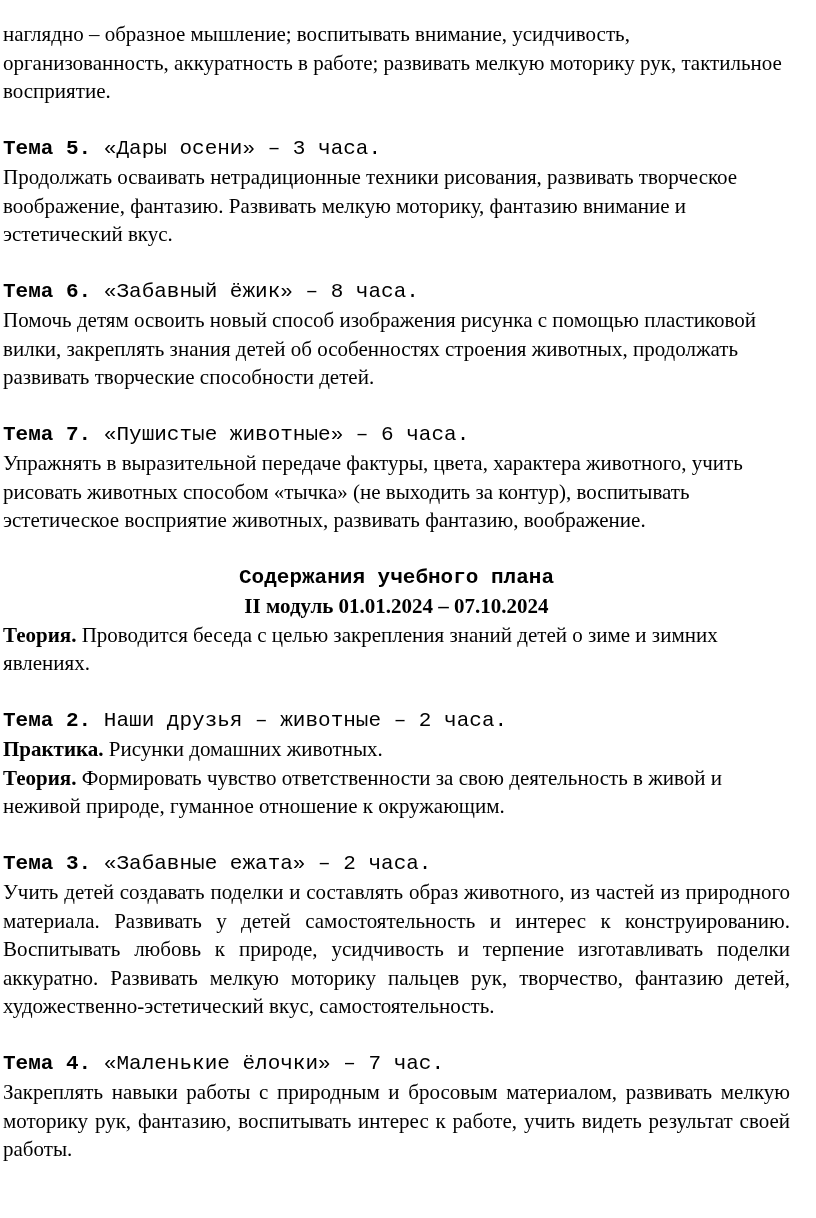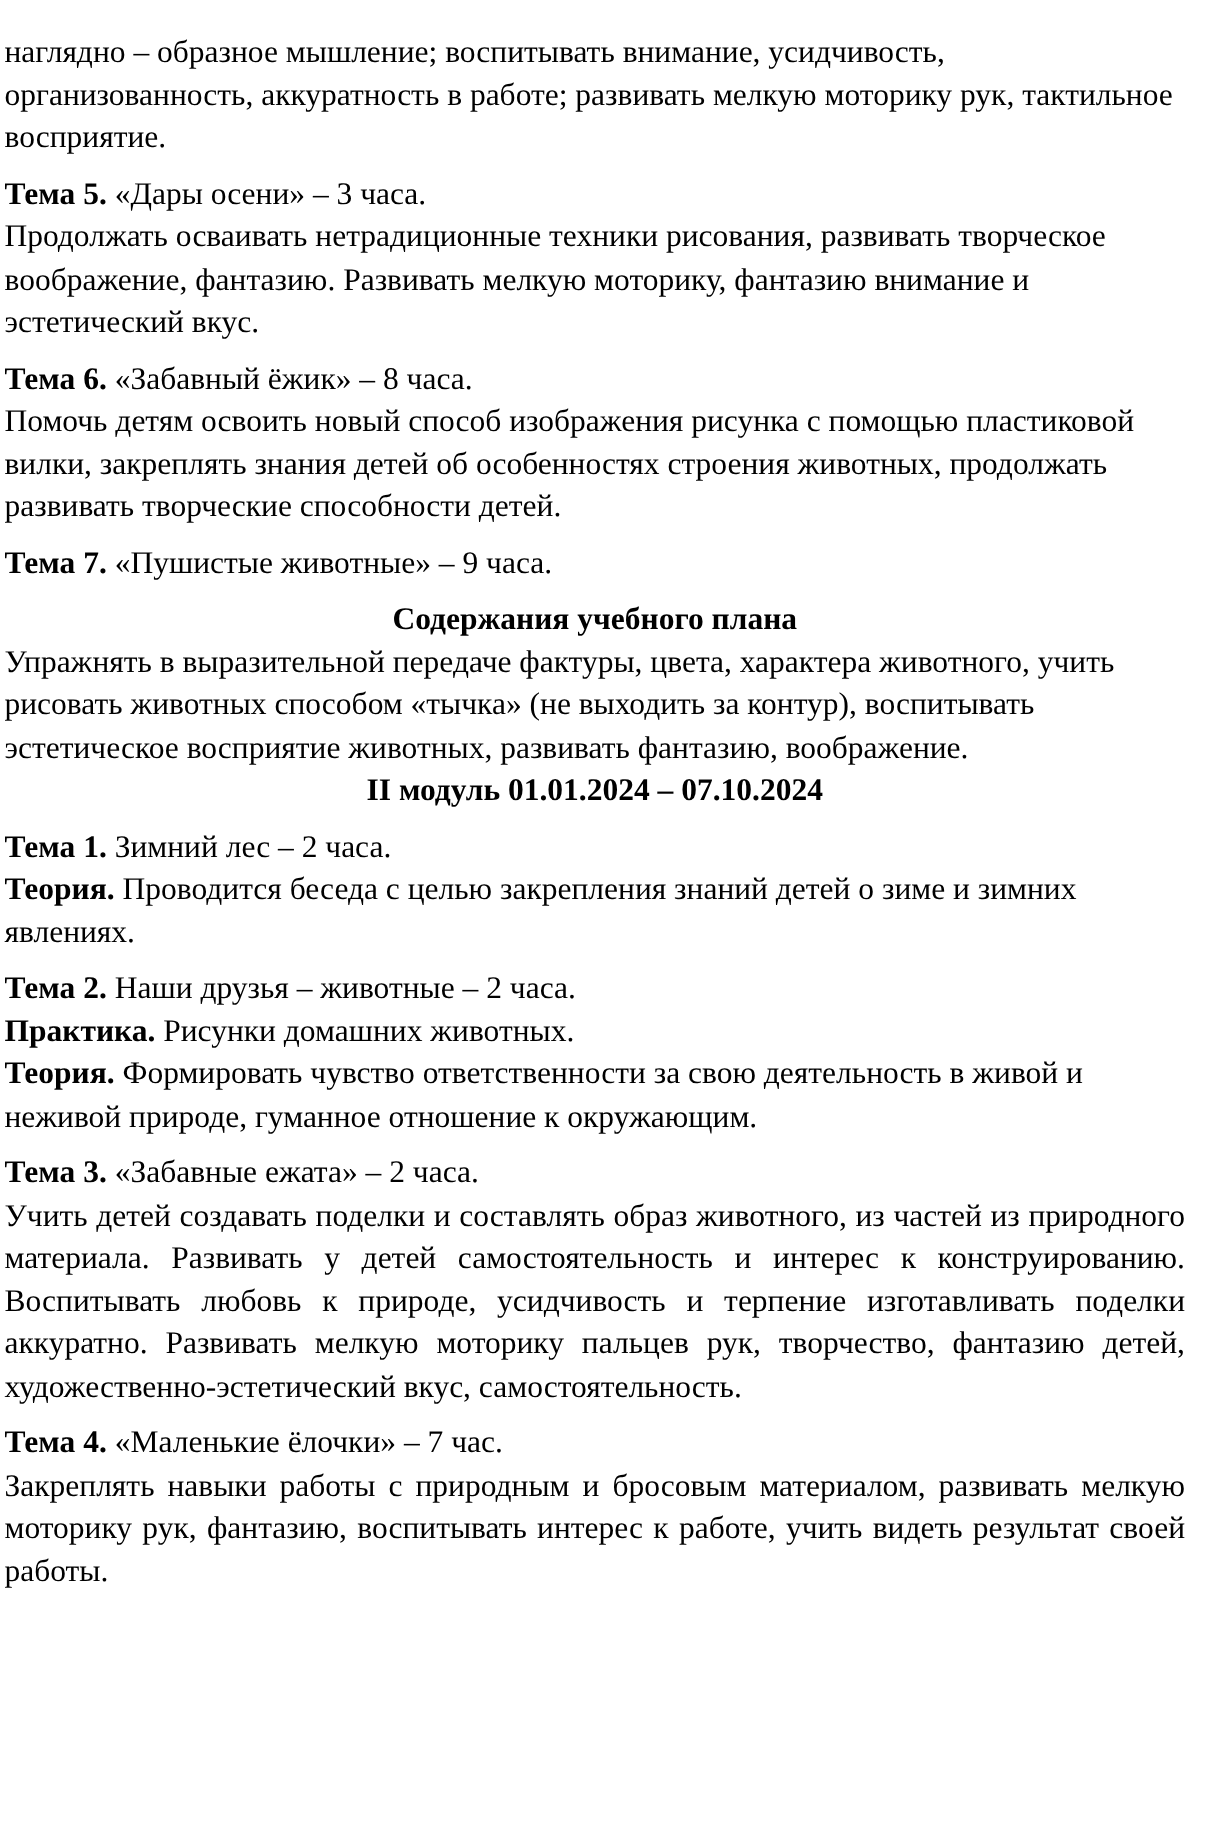--- a/index.html
+++ b/index.html
@@ -21,43 +21,43 @@
     width: 816px;
     min-height: 1218px;
     padding: 20px 26px 0 3px;
     background: #ffffff;
   }
   p.para {
     margin: 0;
     padding: 0;
   }
   p.spaced {
-    margin-top: 9px;
+    margin-top: 29px;
+    font-family: Liberation Mono, monospace;
   }
   .align-left    { text-align: left; }
   .align-center  { text-align: center; }
   .align-justify { text-align: justify; }
   .run  { font-weight: normal; }
   .bold { font-weight: bold; }
 </style>
 </head>
 <body>
 
 <div class="page">
   <div id="doc-body">
       <p class="para align-left"><span class="run">наглядно – образное мышление; воспитывать внимание, усидчивость, организованность, аккуратность в работе; развивать мелкую моторику рук, тактильное восприятие.</span></p>
       <p class="para align-left spaced"><span class="run bold">Тема 5.</span><span class="run"> «Дары осени» – 3 часа.</span></p>
       <p class="para align-left"><span class="run">Продолжать осваивать нетрадиционные техники рисования, развивать творческое воображение, фантазию. Развивать мелкую моторику, фантазию внимание и эстетический вкус.</span></p>
       <p class="para align-left spaced"><span class="run bold">Тема 6.</span><span class="run"> «Забавный ёжик» – 8  часа.</span></p>
       <p class="para align-left"><span class="run">Помочь детям освоить новый способ изображения рисунка с помощью пластиковой вилки, закреплять знания детей об особенностях строения животных, продолжать развивать творческие способности детей.</span></p>
-      <p class="para align-left spaced"><span class="run bold">Тема 7.</span><span class="run"> «Пушистые животные» – 9 часа.</span></p>
+      <p class="para align-left spaced"><span class="run bold">Тема 7.</span><span class="run"> «Пушистые животные» – 6 часа.</span></p>
+      <p class="para align-left"><span class="run">Упражнять в выразительной передаче фактуры, цвета, характера животного, учить рисовать животных способом «тычка» (не выходить за контур), воспитывать эстетическое восприятие животных, развивать фантазию, воображение.</span></p>
       <p class="para align-center spaced"><span class="run bold">Содержания учебного плана</span></p>
-      <p class="para align-left"><span class="run">Упражнять в выразительной передаче фактуры, цвета, характера животного, учить рисовать животных способом «тычка» (не выходить за контур), воспитывать эстетическое восприятие животных, развивать фантазию, воображение.</span></p>
       <p class="para align-center"><span class="run bold">II модуль 01.01.2024 – 07.10.2024</span></p>
-      <p class="para align-left spaced"><span class="run bold">Тема 1.</span><span class="run"> Зимний лес – 2 часа.</span></p>
       <p class="para align-left"><span class="run bold">Теория.</span><span class="run"> Проводится беседа с целью закрепления знаний детей о зиме и зимних явлениях.</span></p>
       <p class="para align-left spaced"><span class="run bold">Тема 2.</span><span class="run"> Наши друзья – животные – 2 часа.</span></p>
       <p class="para align-left"><span class="run bold">Практика.</span><span class="run"> Рисунки домашних животных.</span></p>
       <p class="para align-left"><span class="run bold">Теория.</span><span class="run"> Формировать чувство ответственности за свою деятельность в живой и неживой природе, гуманное отношение к окружающим.</span></p>
       <p class="para align-left spaced"><span class="run bold">Тема 3.</span><span class="run"> «Забавные ежата» – 2 часа.</span></p>
       <p class="para align-justify"><span class="run">Учить детей создавать поделки и составлять образ животного, из частей из природного материала. Развивать у детей самостоятельность и интерес к конструированию. Воспитывать любовь к природе, усидчивость и терпение изготавливать поделки аккуратно. Развивать мелкую моторику пальцев рук, творчество, фантазию детей, художественно-эстетический вкус, самостоятельность.</span></p>
       <p class="para align-left spaced"><span class="run bold">Тема 4.</span><span class="run"> «Маленькие ёлочки»  – 7 час.</span></p>
       <p class="para align-justify"><span class="run">Закреплять навыки работы с природным и бросовым материалом, развивать мелкую моторику рук, фантазию, воспитывать интерес к работе, учить видеть результат своей работы.</span></p>
     </div>
 </div>

